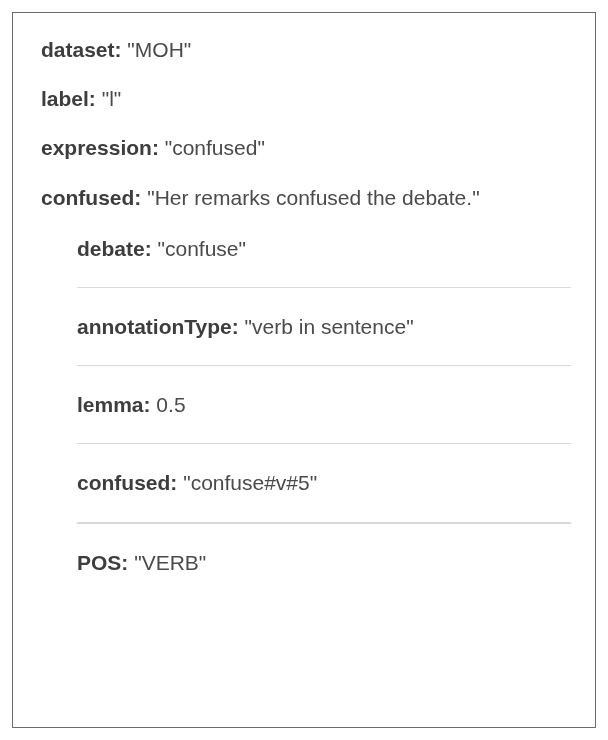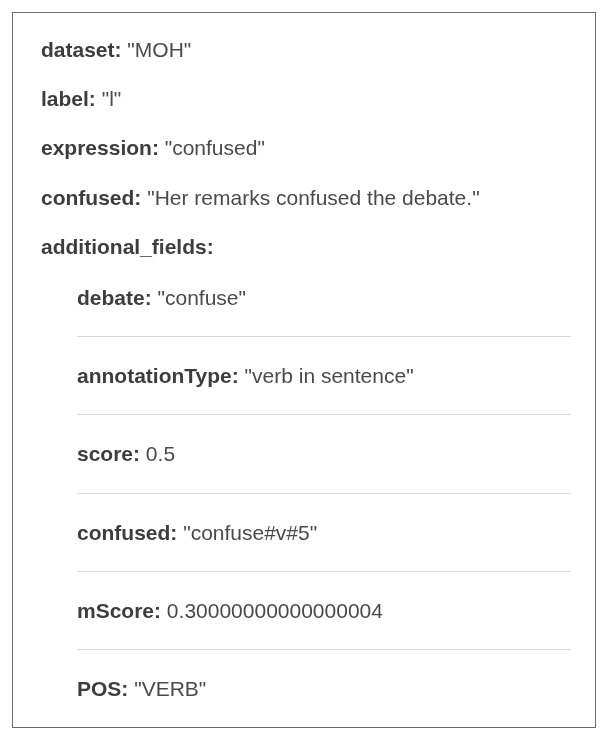--- a/index.html
+++ b/index.html
@@ -61,49 +61,43 @@
   </div>
 
   <div class="row">
     <span class="key">expression:</span><span class="val"> "confused"</span>
   </div>
 
   <div class="row">
     <span class="key">confused:</span><span class="val"> "Her remarks confused the debate."</span>
   </div>
 
-  <div class="row">
-    <span class="key">additional_fields:</span>
-  </div>
 
   <div class="nested">
 
     <div class="row">
       <span class="key">debate:</span><span class="val"> "confuse"</span>
     </div>
     <hr class="divider">
 
     <div class="row">
       <span class="key">annotationType:</span><span class="val"> "verb in sentence"</span>
     </div>
     <hr class="divider">
 
     <div class="row">
-      <span class="key">score:</span><span class="val"> 0.5</span>
+      <span class="key">lemma:</span><span class="val"> 0.5</span>
     </div>
     <hr class="divider">
 
     <div class="row">
       <span class="key">confused:</span><span class="val"> "confuse#v#5"</span>
     </div>
     <hr class="divider">
 
-    <div class="row">
-      <span class="key">mScore:</span><span class="val"> 0.30000000000000004</span>
-    </div>
     <hr class="divider">
 
     <div class="row">
       <span class="key">POS:</span><span class="val"> "VERB"</span>
     </div>
 
   </div>
 </div>
 
 </body></html>

